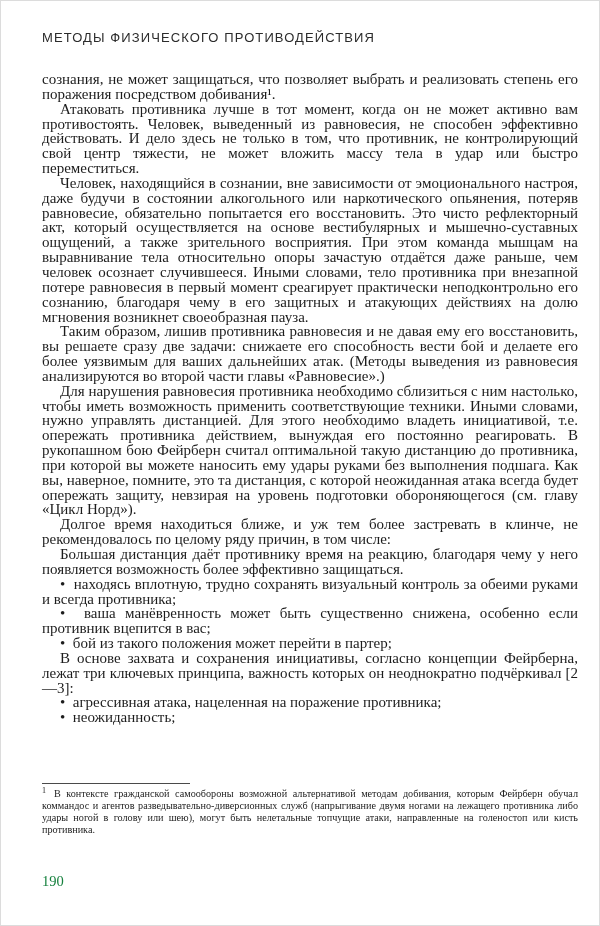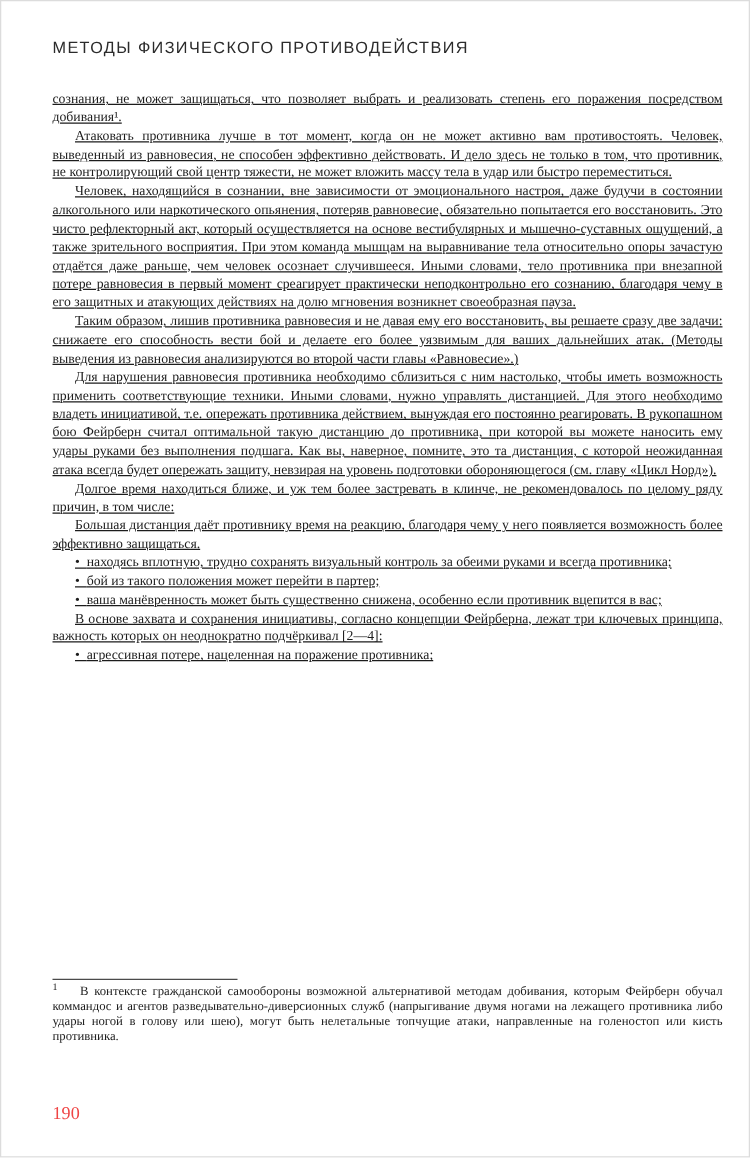--- a/index.html
+++ b/index.html
@@ -23,25 +23,24 @@
   }
   .running-header {
     font-family: "Liberation Sans", "DejaVu Sans", sans-serif;
     font-size: 13px;
     font-weight: 400;
     letter-spacing: 1.1px;
     color: #2b2b2b;
     margin-bottom: 27px;
   }
   .body-text {
-    font-size: 11px;
+    font-size: 15px;
     line-height: 14.85px;
     color: #1c1c1c;
     text-align: justify;
-    text-decoration: underline;
   }
   .body-text p {
     margin: 0;
     text-indent: 18px;
   }
   .body-text p.noindent {
     text-indent: 0;
   }
   .body-text p.bullet::before {
     content: "\2022\00A0\00A0";
@@ -60,50 +59,51 @@
     border-top: 1px solid #4a4a4a;
     margin: 10px 0 4px 0;
   }
   .footnote {
     font-size: 10.2px;
     line-height: 12.1px;
     color: #1c1c1c;
     text-align: justify;
   }
   .footnote .fn-text {
-    margin-left: 18px;
+    margin-left: 8px;
   }
   .page-number {
     position: absolute;
     left: 42px;
-    bottom: 26px;
+    bottom: 36px;
     font-size: 14.5px;
-    color: #ef4444;
+    color: #15803d;
   }
 </style>
 </head>
 <body>
 
 <div class="page">
 
   <div class="running-header">МЕТОДЫ ФИЗИЧЕСКОГО ПРОТИВОДЕЙСТВИЯ</div>
 
   <div class="body-text">
     <p class="noindent">сознания, не может защищаться, что позволяет выбрать и реализовать степень его поражения посредством добивания¹.</p>
     <p>Атаковать противника лучше в тот момент, когда он не может активно вам противостоять. Человек, выведенный из равновесия, не способен эффективно действовать. И дело здесь не только в том, что противник, не контролирующий свой центр тяжести, не может вложить массу тела в удар или быстро переместиться.</p>
     <p>Человек, находящийся в сознании, вне зависимости от эмоционального настроя, даже будучи в состоянии алкогольного или наркотического опьянения, потеряв равновесие, обязательно попытается его восстановить. Это чисто рефлекторный акт, который осуществляется на основе вестибулярных и мышечно-суставных ощущений, а также зрительного восприятия. При этом команда мышцам на выравнивание тела относительно опоры зачастую отдаётся даже раньше, чем человек осознает случившееся. Иными словами, тело противника при внезапной потере равновесия в первый момент среагирует практически неподконтрольно его сознанию, благодаря чему в его защитных и атакующих действиях на долю мгновения возникнет своеобразная пауза.</p>
     <p>Таким образом, лишив противника равновесия и не давая ему его восстановить, вы решаете сразу две задачи: снижаете его способность вести бой и делаете его более уязвимым для ваших дальнейших атак. (Методы выведения из равновесия анализируются во второй части главы «Равновесие».)</p>
     <p>Для нарушения равновесия противника необходимо сблизиться с ним настолько, чтобы иметь возможность применить соответствующие техники. Иными словами, нужно управлять дистанцией. Для этого необходимо владеть инициативой, т.е. опережать противника действием, вынуждая его постоянно реагировать. В рукопашном бою Фейрберн считал оптимальной такую дистанцию до противника, при которой вы можете наносить ему удары руками без выполнения подшага. Как вы, наверное, помните, это та дистанция, с которой неожиданная атака всегда будет опережать защиту, невзирая на уровень подготовки обороняющегося (см. главу «Цикл Норд»).</p>
     <p>Долгое время находиться ближе, и уж тем более застревать в клинче, не рекомендовалось по целому ряду причин, в том числе:</p>
     <p>Большая дистанция даёт противнику время на реакцию, благодаря чему у него появляется возможность более эффективно защищаться.</p>
     <p class="bullet">находясь вплотную, трудно сохранять визуальный контроль за обеими руками и всегда противника;</p>
+    <p class="bullet">ваша манёвренность может быть существенно снижена, особенно если противник вцепится в вас;</p>
     <p class="bullet">бой из такого положения может перейти в партер;</p>
-    <p class="bullet">ваша манёвренность может быть существенно снижена, особенно если противник вцепится в вас;</p>
-    <p>В основе захвата и сохранения инициативы, согласно концепции Фейрберна, лежат три ключевых принципа, важность которых он неоднократно подчёркивал [2—4]:</p>
-    <p class="bullet">агрессивная потере, нацеленная на поражение противника;</p>
+    <p>В основе захвата и сохранения инициативы, согласно концепции Фейрберна, лежат три ключевых принципа, важность которых он неоднократно подчёркивал [2—3]:</p>
+    <p class="bullet">агрессивная атака, нацеленная на поражение противника;</p>
+    <p class="bullet">неожиданность;</p>
   </div>
 
   <div class="footnote-block">
     <hr class="footnote-rule">
     <div class="footnote">
       <sup>1</sup><span class="fn-text">В контексте гражданской самообороны возможной альтернативой методам добивания, которым Фейрберн обучал коммандос и агентов разведывательно-диверсионных служб (напрыгивание двумя ногами на лежащего противника либо удары ногой в голову или шею), могут быть нелетальные топчущие атаки, направленные на голеностоп или кисть противника.</span>
     </div>
   </div>
 
   <div class="page-number">190</div>

